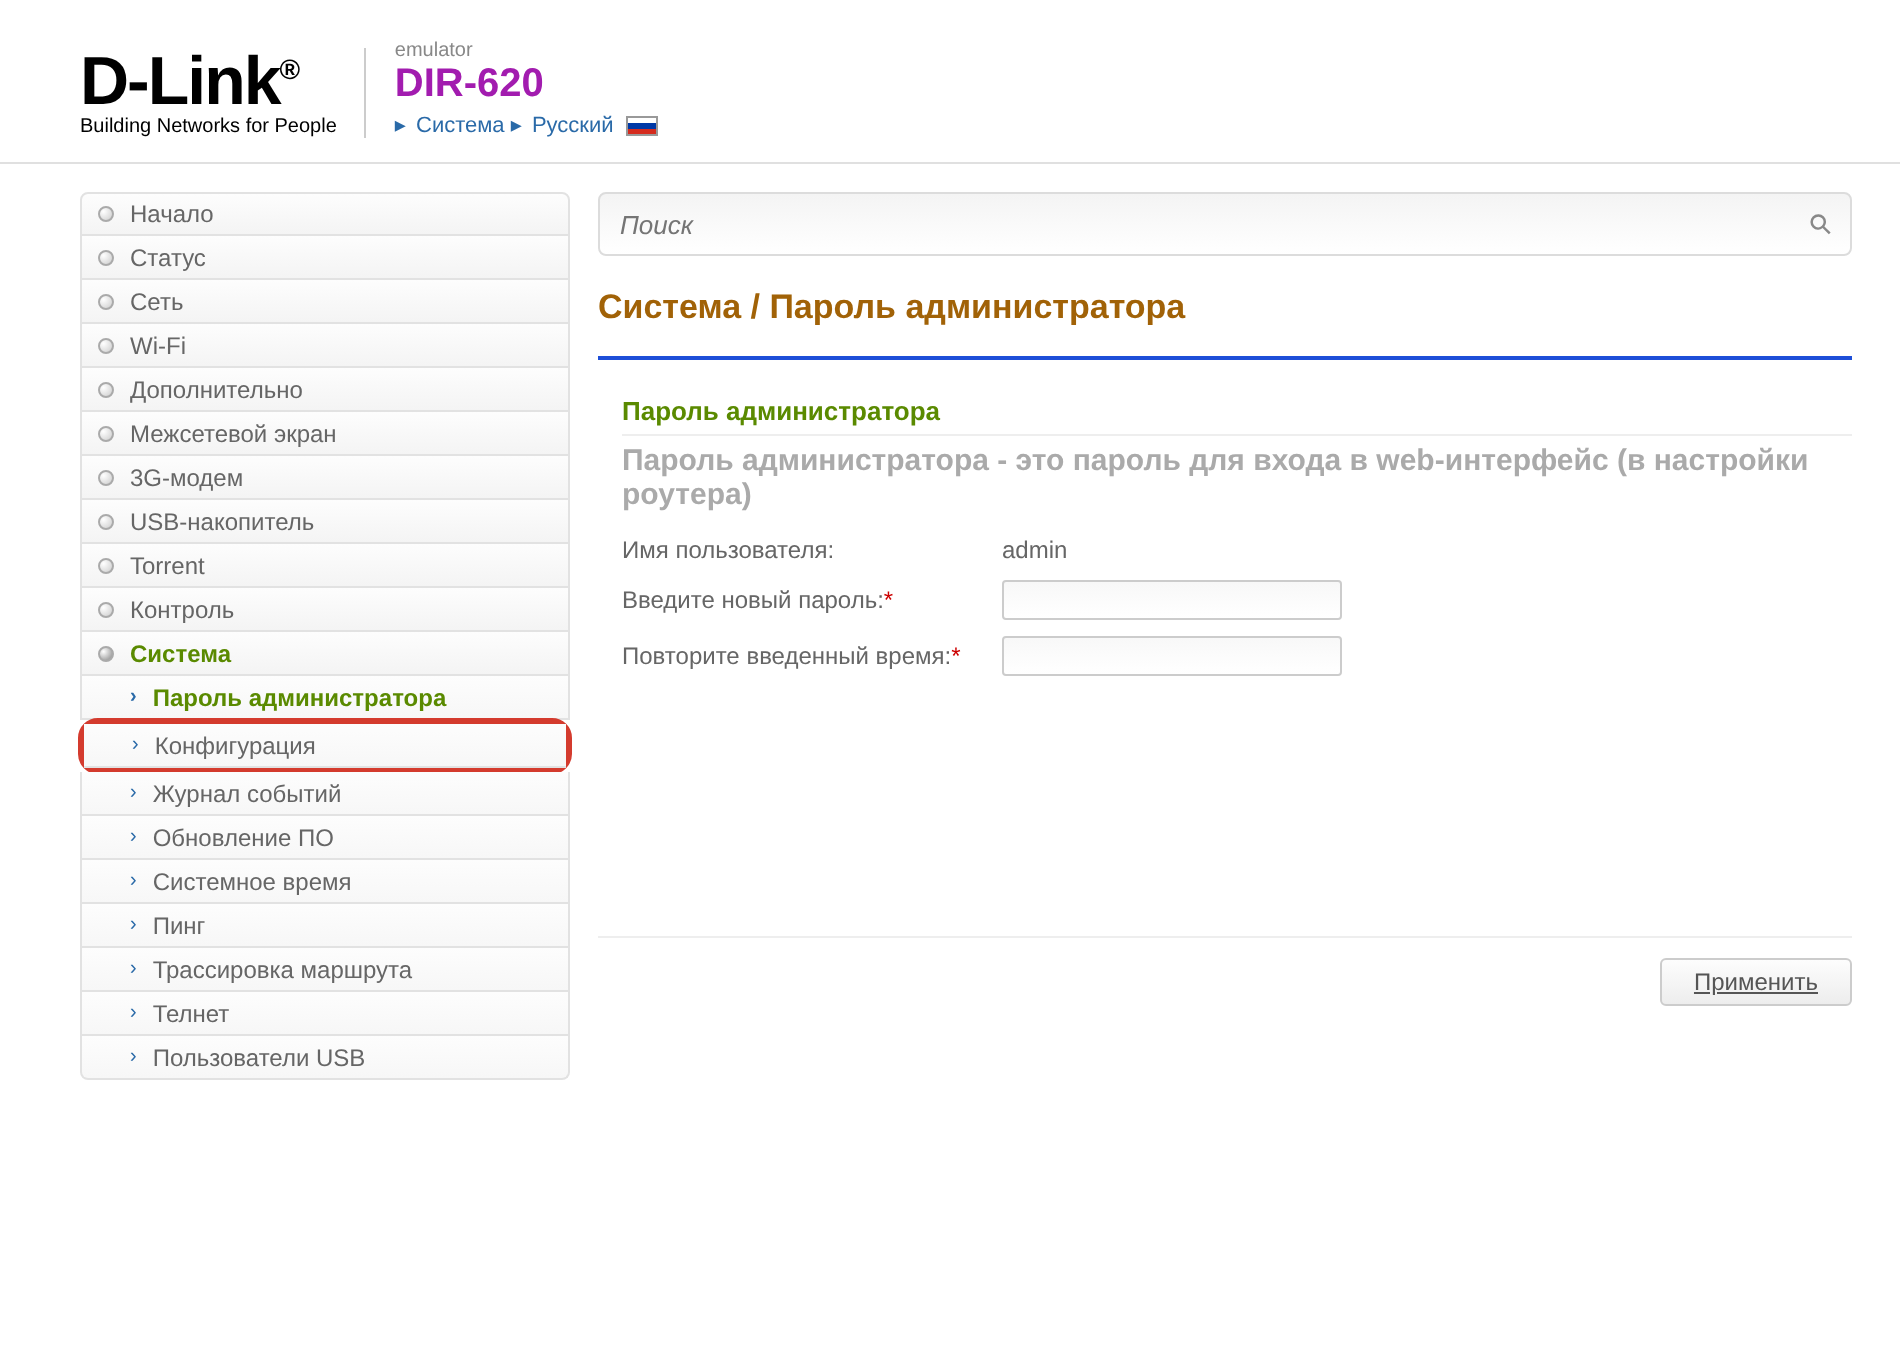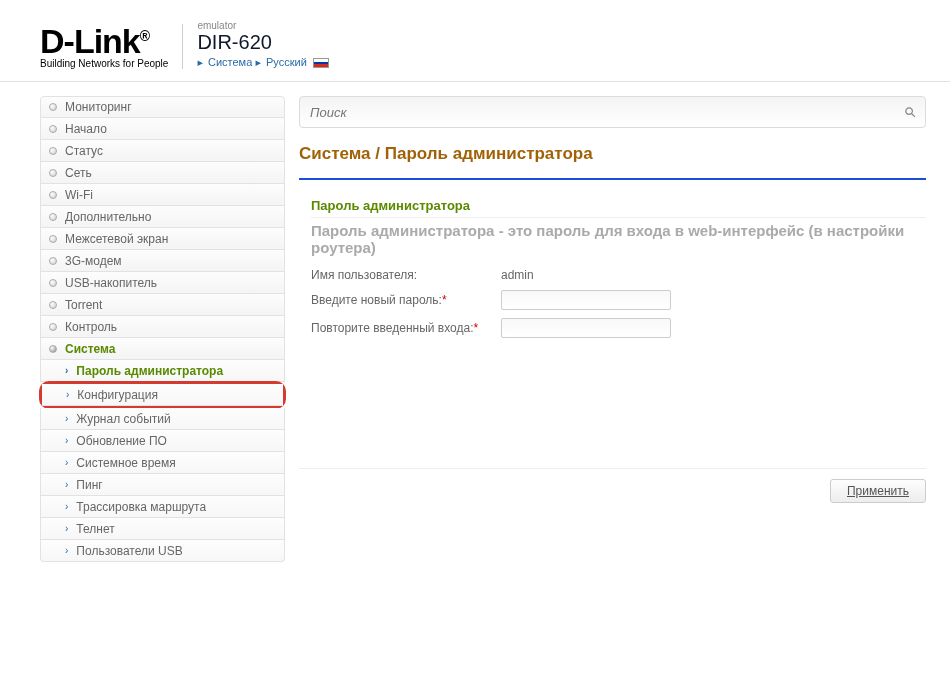--- a/index.html
+++ b/index.html
@@ -4,21 +4,21 @@
 <style>
 * { box-sizing: border-box; margin: 0; padding: 0; }
 body { font-family: Arial, Helvetica, sans-serif; font-size: 12px; background: #fff; color: #555; width: 950px; }
 .header { display: flex; align-items: flex-end; padding: 20px 0 12px 40px; border-bottom: 1px solid #e0e0e0; }
 .logo-block { padding-right: 14px; border-right: 1px solid #ccc; margin-right: 14px; }
 .logo-text { font-family: Liberation Sans, sans-serif; font-size: 34px; font-weight: bold; color: #000; letter-spacing: -1px; line-height: 1; }
 .logo-text sup { font-size: 14px; }
 .logo-tag { font-size: 10px; color: #000; }
 .model-block { }
 .emu { font-size: 10px; color: #888; }
-.model { font-size: 20px; font-weight: normal; color: #0f172a; }
+.model { font-size: 20px; font-weight: bold; color: #a21caf; }
 .bc { font-size: 11px; color: #2a6aa8; margin-top: 2px; }
 .bc-arrow { color: #2a6aa8; margin-right: 2px; }
 .flag { display: inline-block; width: 16px; height: 10px; vertical-align: middle; margin-left: 3px; background: linear-gradient(to bottom,#fff 0 33%,#0039a6 33% 66%,#d52b1e 66% 100%); border:1px solid #999;}
 .container { display: flex; padding: 14px 0 0 40px; }
 .sidebar { width: 245px; }
 .nav-item { display: flex; align-items: center; height: 22px; padding: 0 8px; border: 1px solid #e2e2e2; border-top: none; background: linear-gradient(#fdfdfd,#f4f4f4); color: #666; cursor: pointer; }
 .nav-item:first-child { border-top: 1px solid #e2e2e2; border-radius: 4px 4px 0 0; }
 .nav-item.active { color: #5a8a00; font-weight: bold; }
 .nav-bullet { width: 8px; height: 8px; border: 1px solid #aaa; border-radius: 50%; background: radial-gradient(circle at 30% 30%, #fff, #ccc); margin-right: 8px; flex-shrink: 0; }
 .nav-item.active .nav-bullet { background: radial-gradient(circle at 30% 30%, #fff, #888); }
@@ -58,24 +58,20 @@
       <span>Система</span>
       <span class="bc-arrow">▸</span>
       <span>Русский</span>
       <span class="flag"></span>
     </div>
   </div>
 </div>
 
 <div class="container">
   <div class="sidebar">
-    <div class="nav-item">
-        <span class="nav-bullet"></span>
-        <span>Мониторинг</span>
-      </div>
     <div class="nav-item">
         <span class="nav-bullet"></span>
         <span>Начало</span>
       </div>
     <div class="nav-item">
         <span class="nav-bullet"></span>
         <span>Статус</span>
       </div>
     <div class="nav-item">
         <span class="nav-bullet"></span>
@@ -166,21 +162,21 @@
 
     <div class="form-row">
       <div class="form-label">Имя пользователя:</div>
       <div class="form-val">admin</div>
     </div>
     <div class="form-row">
       <div class="form-label"><span>Введите новый пароль:</span><span class="req">*</span></div>
       <input type="password" class="text-input" style="">
     </div>
     <div class="form-row">
-      <div class="form-label"><span>Повторите введенный входа:</span><span class="req">*</span></div>
+      <div class="form-label"><span>Повторите введенный время:</span><span class="req">*</span></div>
       <input type="password" class="text-input" style="">
     </div>
 
     <div class="action-bar">
       <button class="btn">Применить</button>
     </div>
   </div>
 </div>
 
 </body></html>

